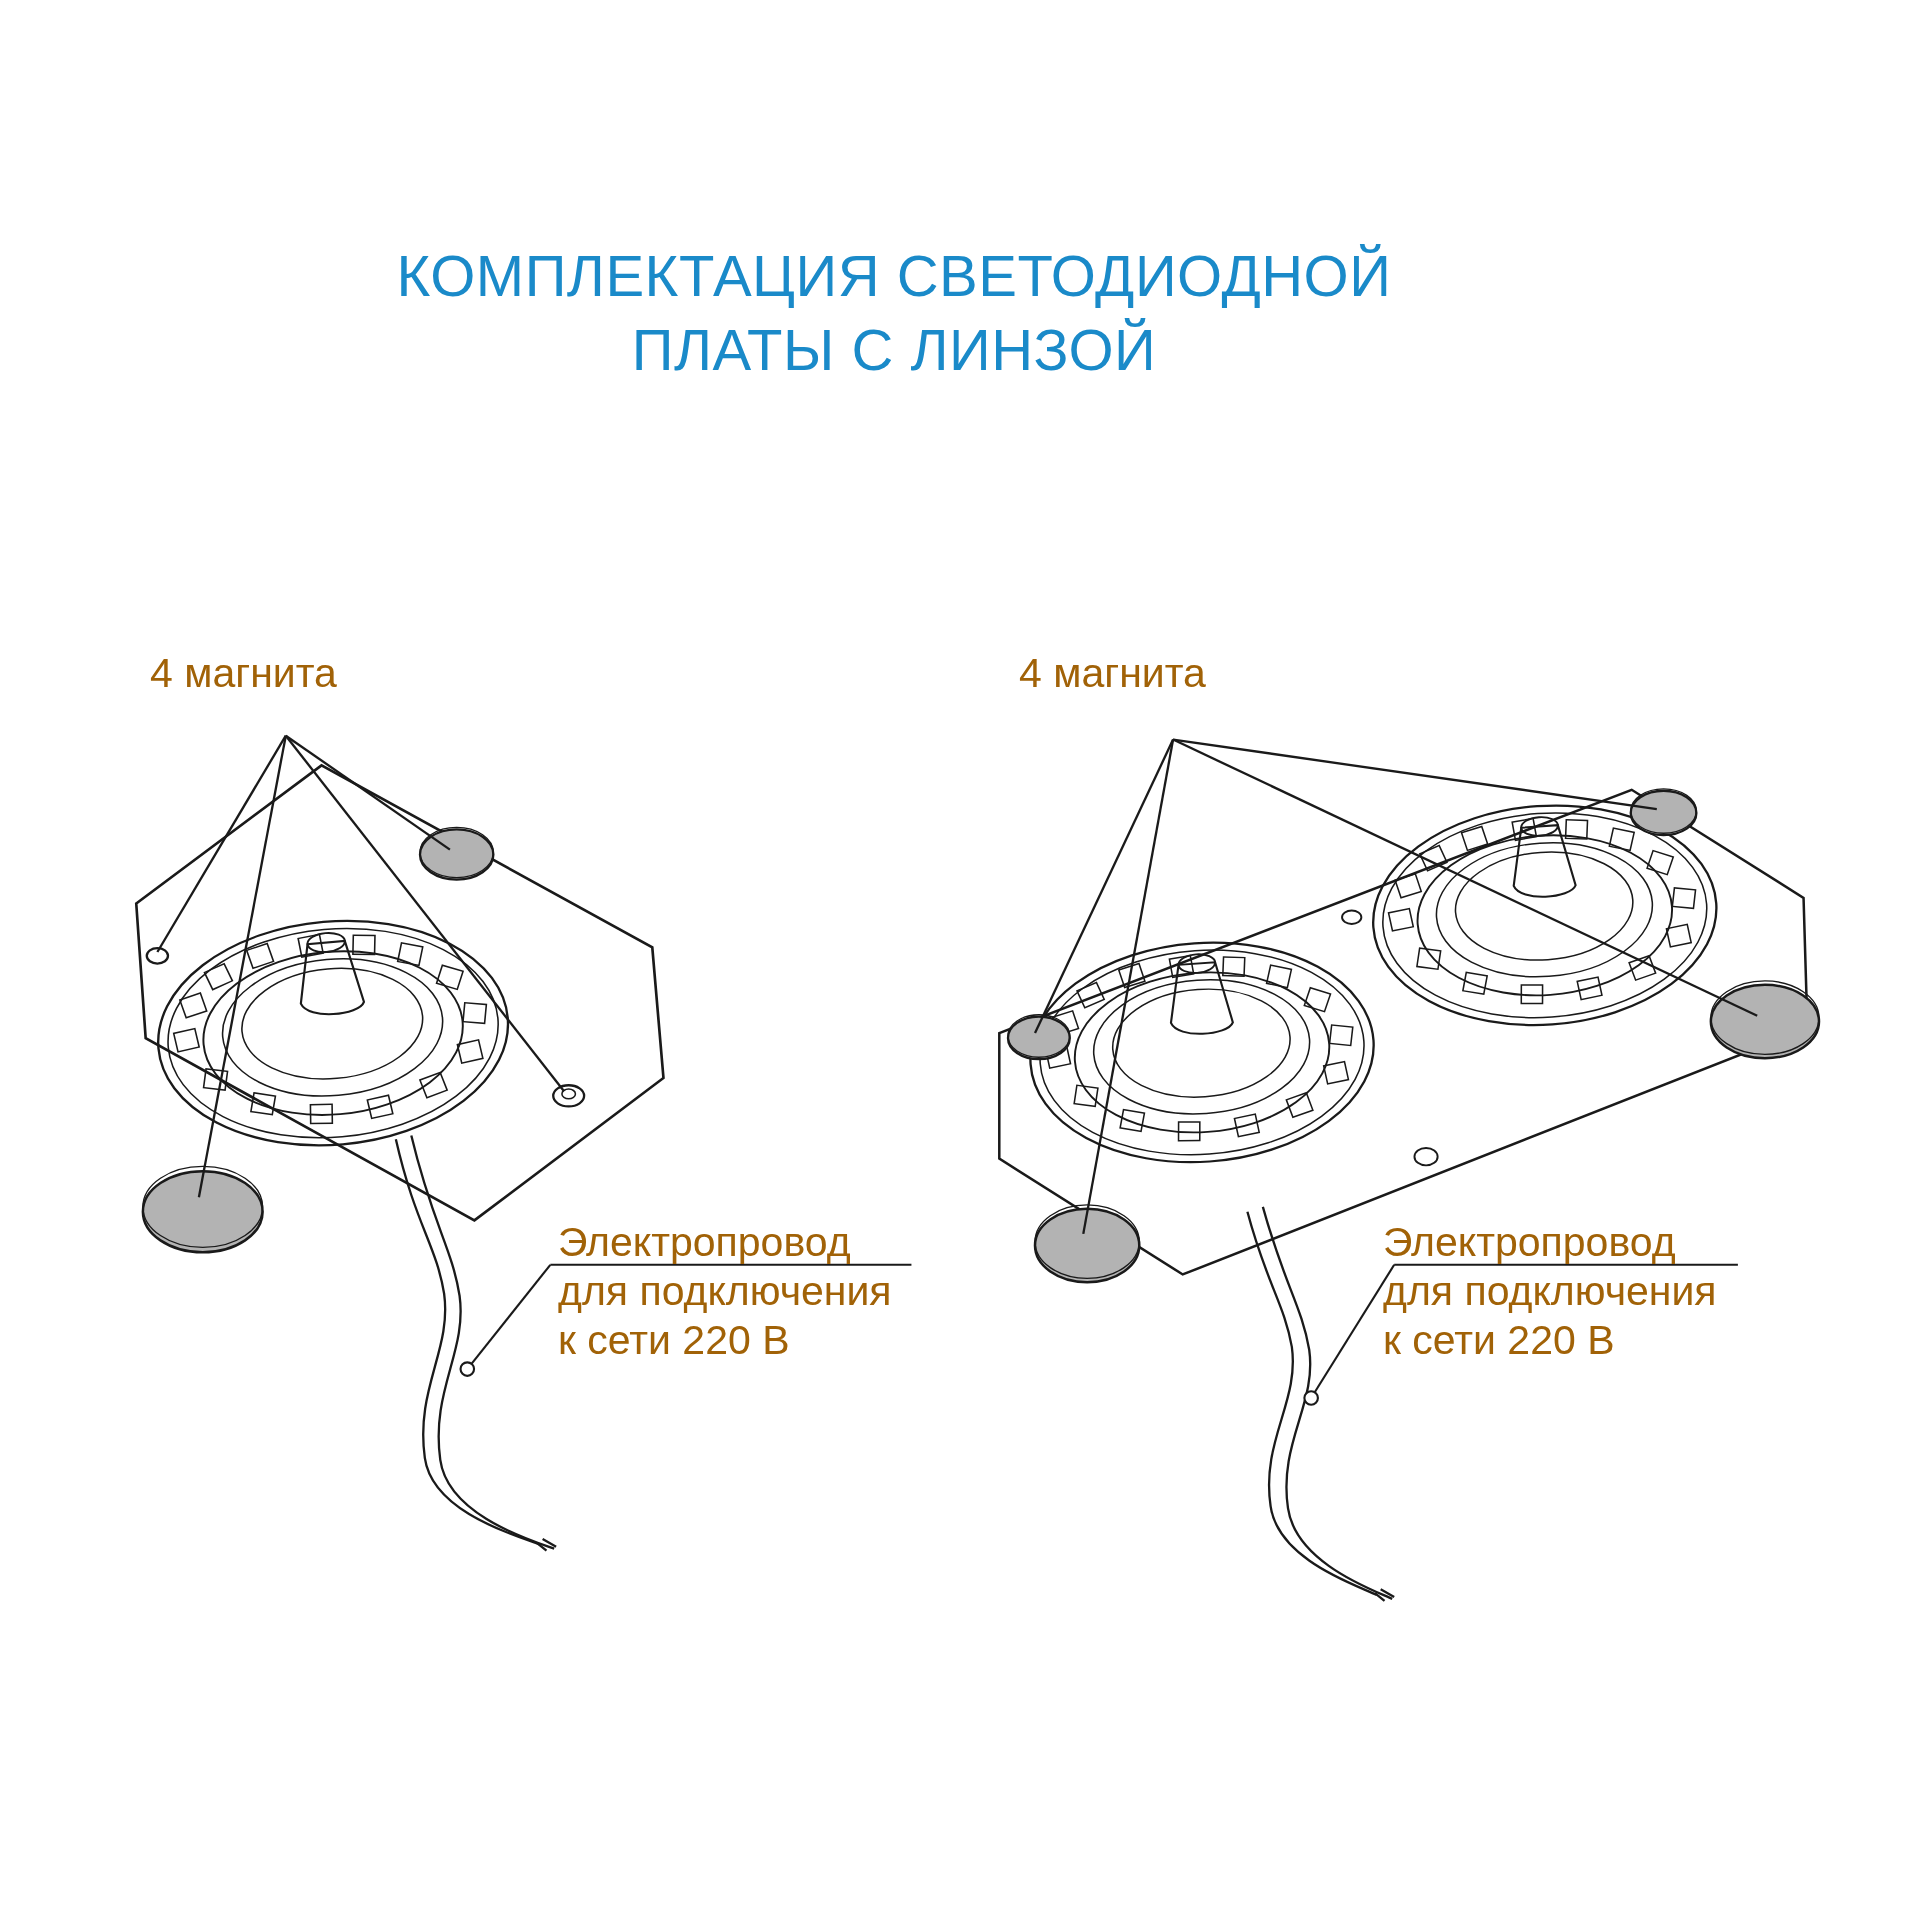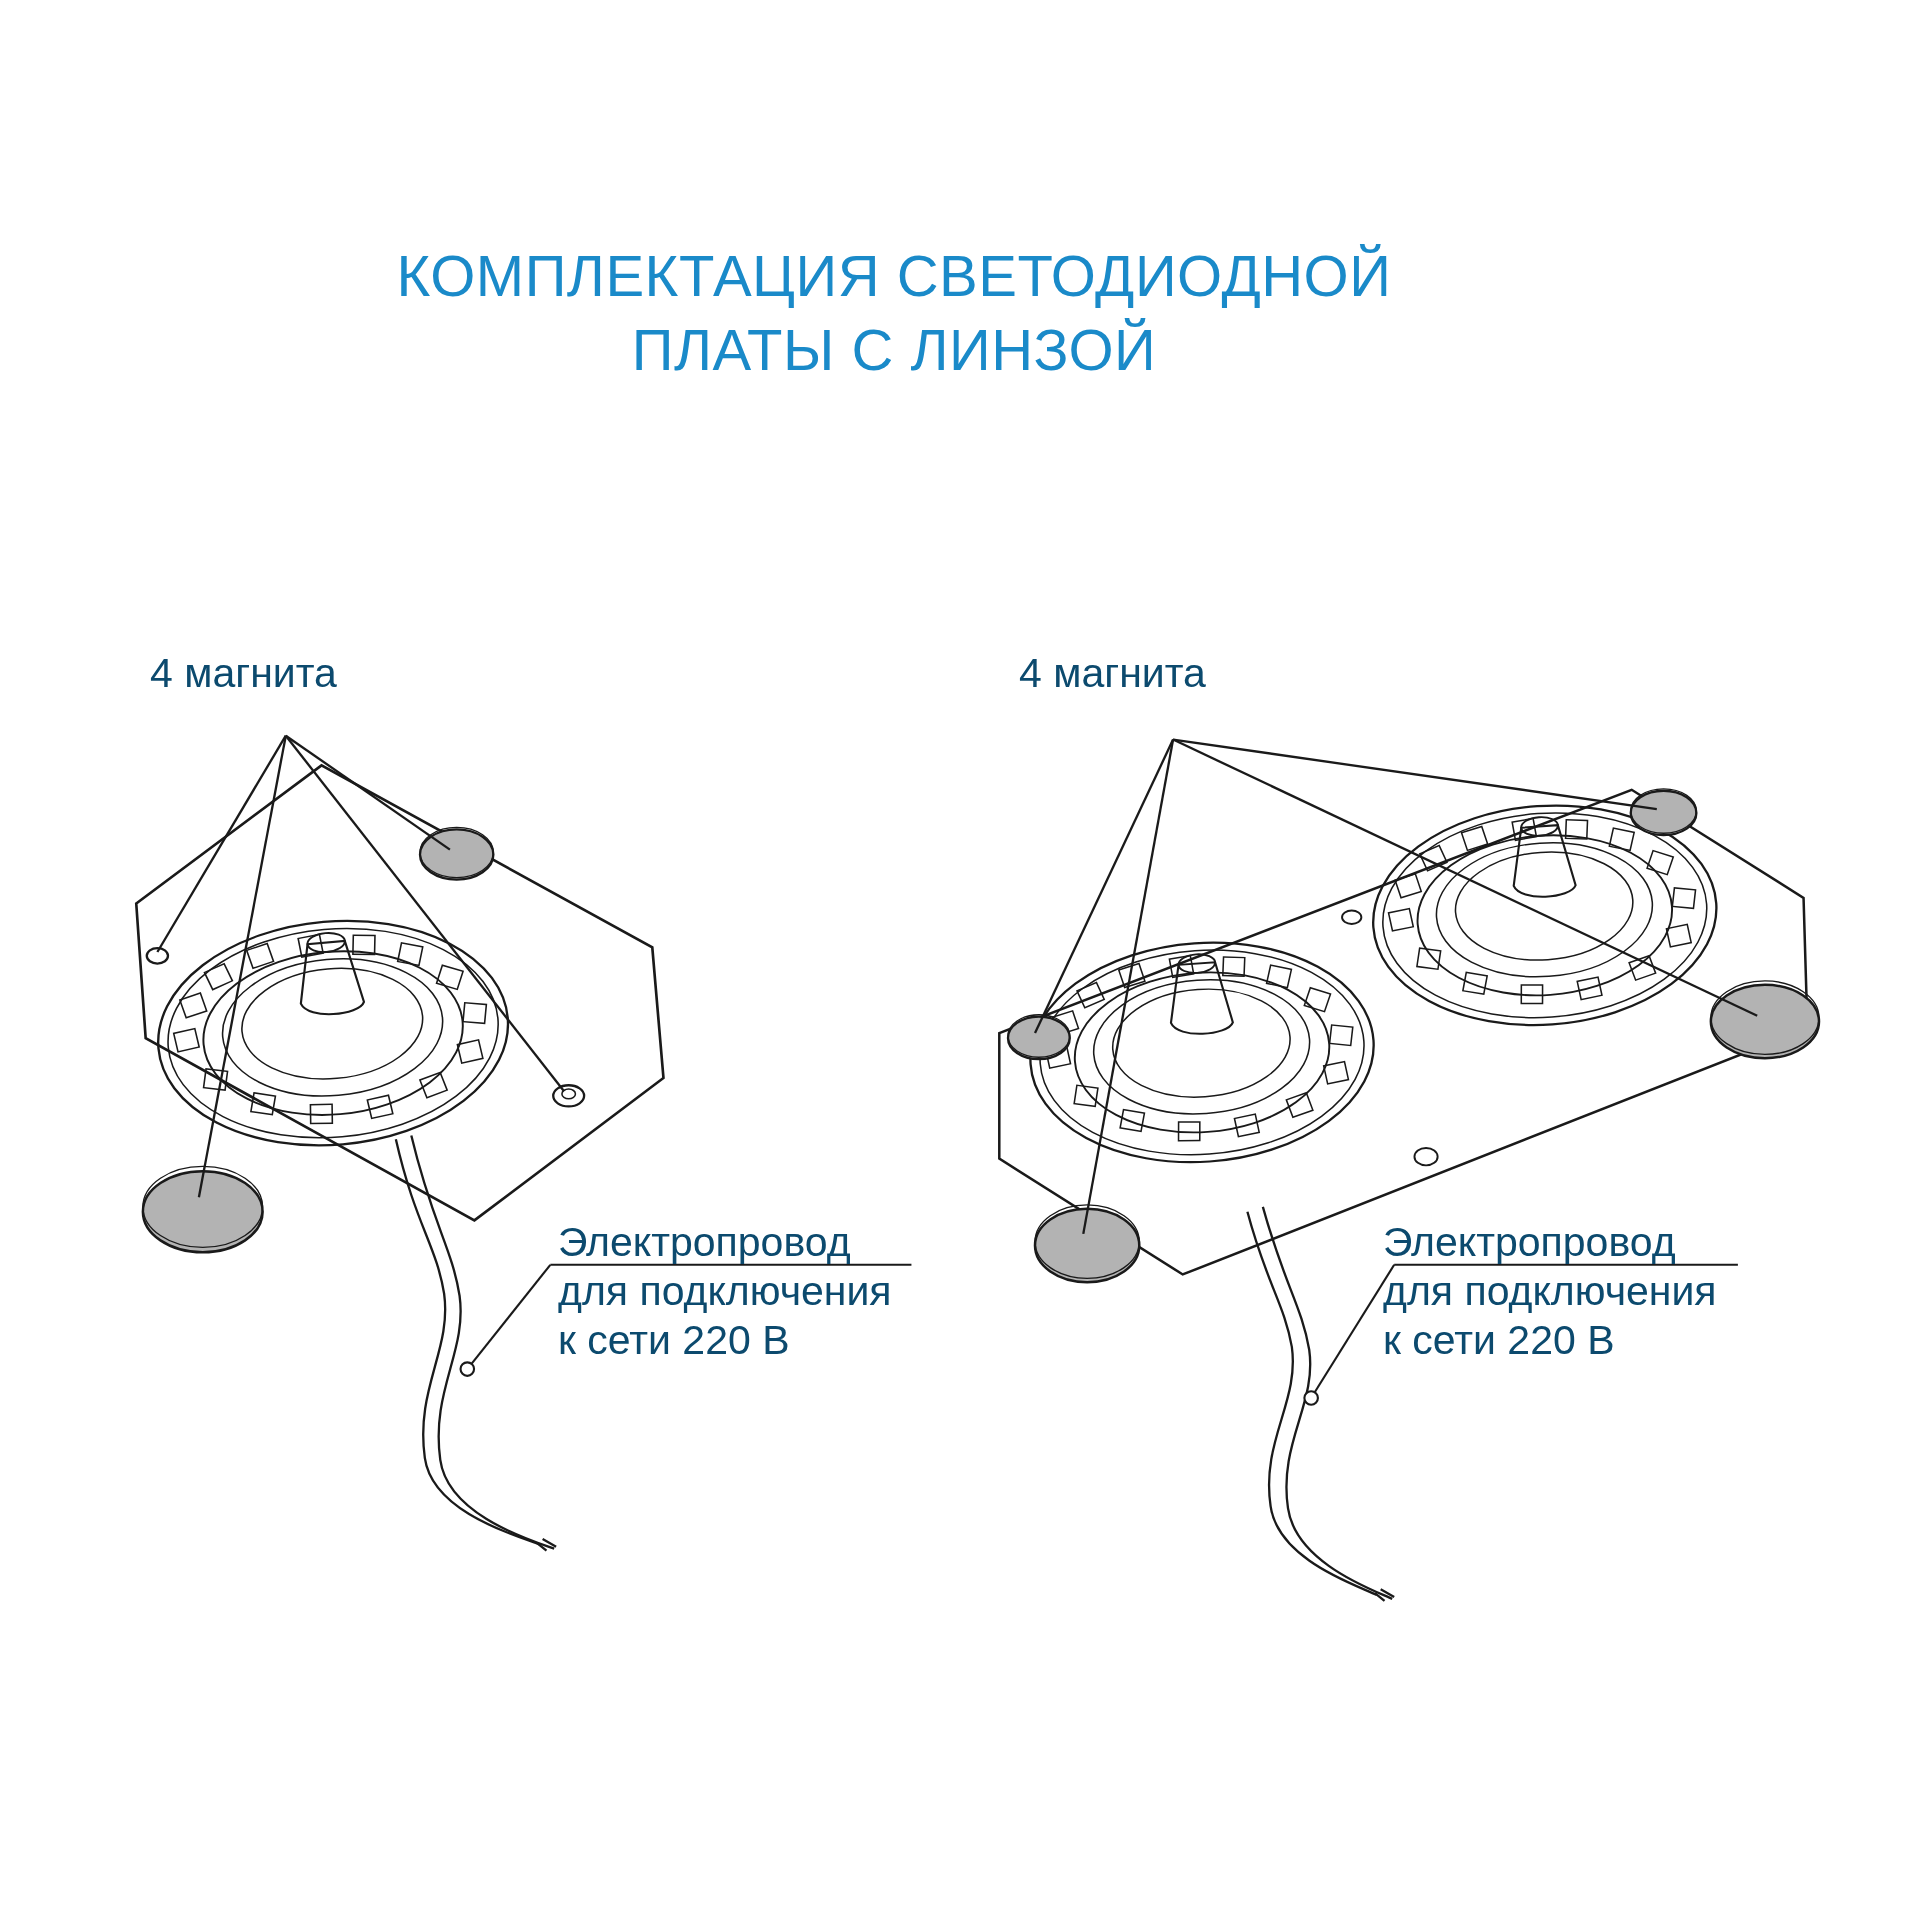--- a/index.html
+++ b/index.html
@@ -37,21 +37,21 @@
     top: 0;
     left: 0;
     width: 1931px;
     height: 1931px;
     pointer-events: none;
   }
   .label {
     position: absolute;
     font-size: 41px;
     line-height: 1.2;
-    color: #0c4a6e;
+    color: #a16207;
     white-space: pre-line;
   }
   .label-magnets-left  { left: 150px;  top: 649px; }
   .label-magnets-right { left: 1019px; top: 649px; }
   .label-wire-left  { left: 558px;  top: 1218px; }
   .label-wire-right { left: 1383px; top: 1218px; }
 </style>
 </head>
 <body>
 

